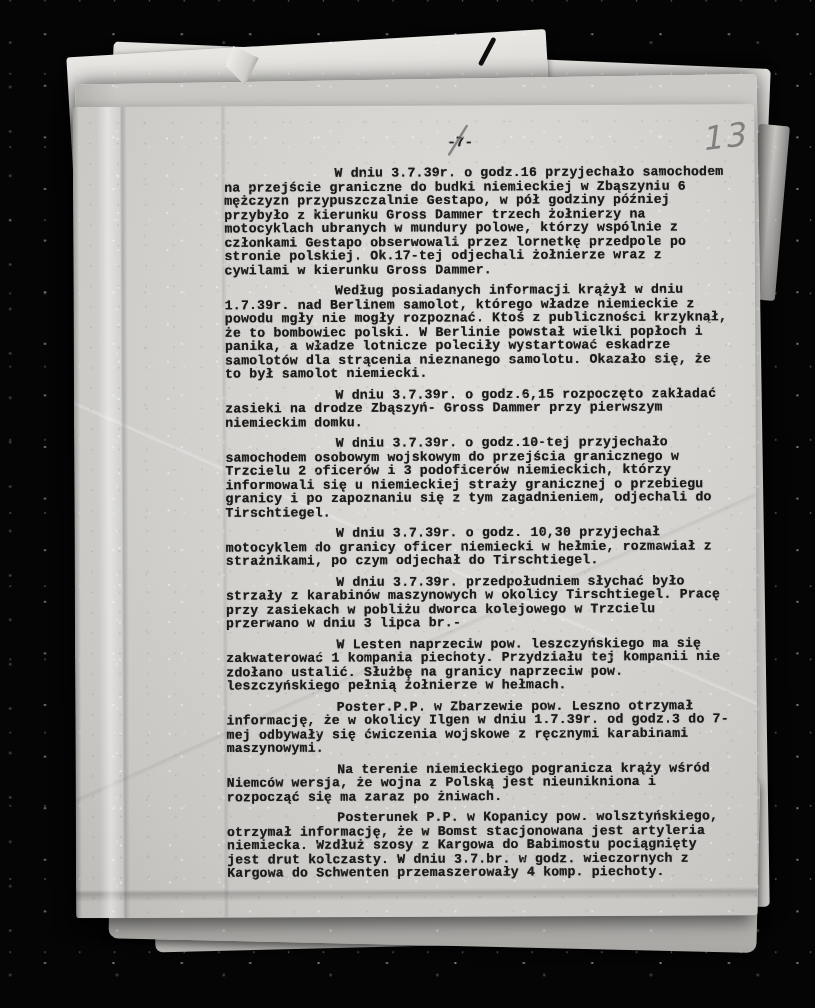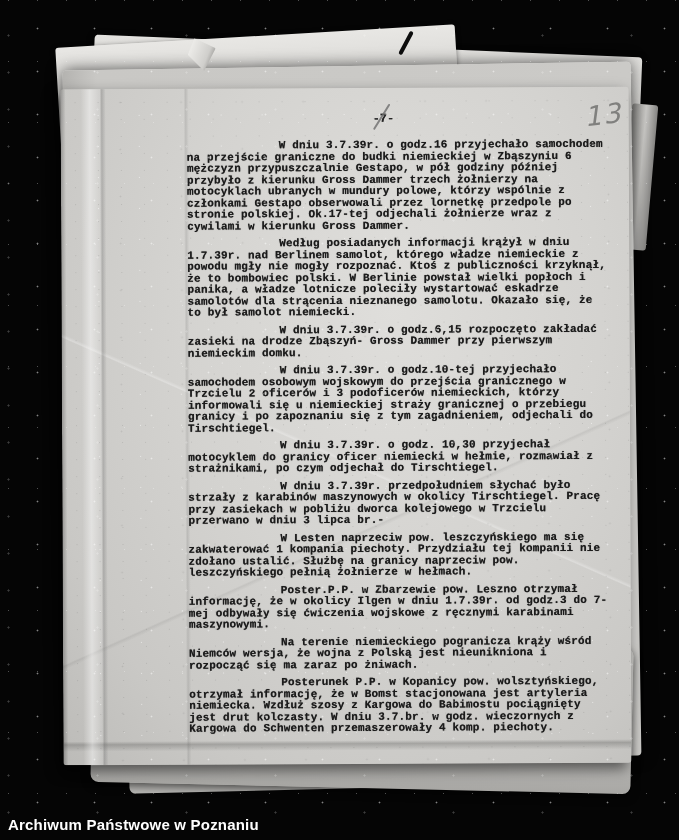--- a/index.html
+++ b/index.html
@@ -184,15 +184,14 @@
       <p>W Lesten naprzeciw pow. leszczyńskiego ma się zakwaterować 1 kompania piechoty. Przydziału tej kompanii nie zdołano ustalić. Służbę na granicy naprzeciw pow. leszczyńskiego pełnią żołnierze w hełmach.</p>
       <p>Poster.P.P. w Zbarzewie pow. Leszno otrzymał informację, że w okolicy Ilgen w dniu 1.7.39r. od godz.3 do 7-mej odbywały się ćwiczenia wojskowe z ręcznymi karabinami maszynowymi.</p>
       <p>Na terenie niemieckiego pogranicza krąży wśród Niemców wersja, że wojna z Polską jest nieunikniona i rozpocząć się ma zaraz po żniwach.</p>
       <p>Posterunek P.P. w Kopanicy pow. wolsztyńskiego, otrzymał informację, że w Bomst stacjonowana jest artyleria niemiecka. Wzdłuż szosy z Kargowa do Babimostu pociągnięty jest drut kolczasty. W dniu 3.7.br. w godz. wieczornych z Kargowa do Schwenten przemaszerowały 4 komp. piechoty.</p>
     </div>
   </div>
 
   <div class="flap"></div>
   <div class="slash-dark"></div>
   <div class="dust"></div>
-  <div class="watermark">Archiwum Państwowe w Poznaniu</div>
 
 </div>
 
 </body></html>

